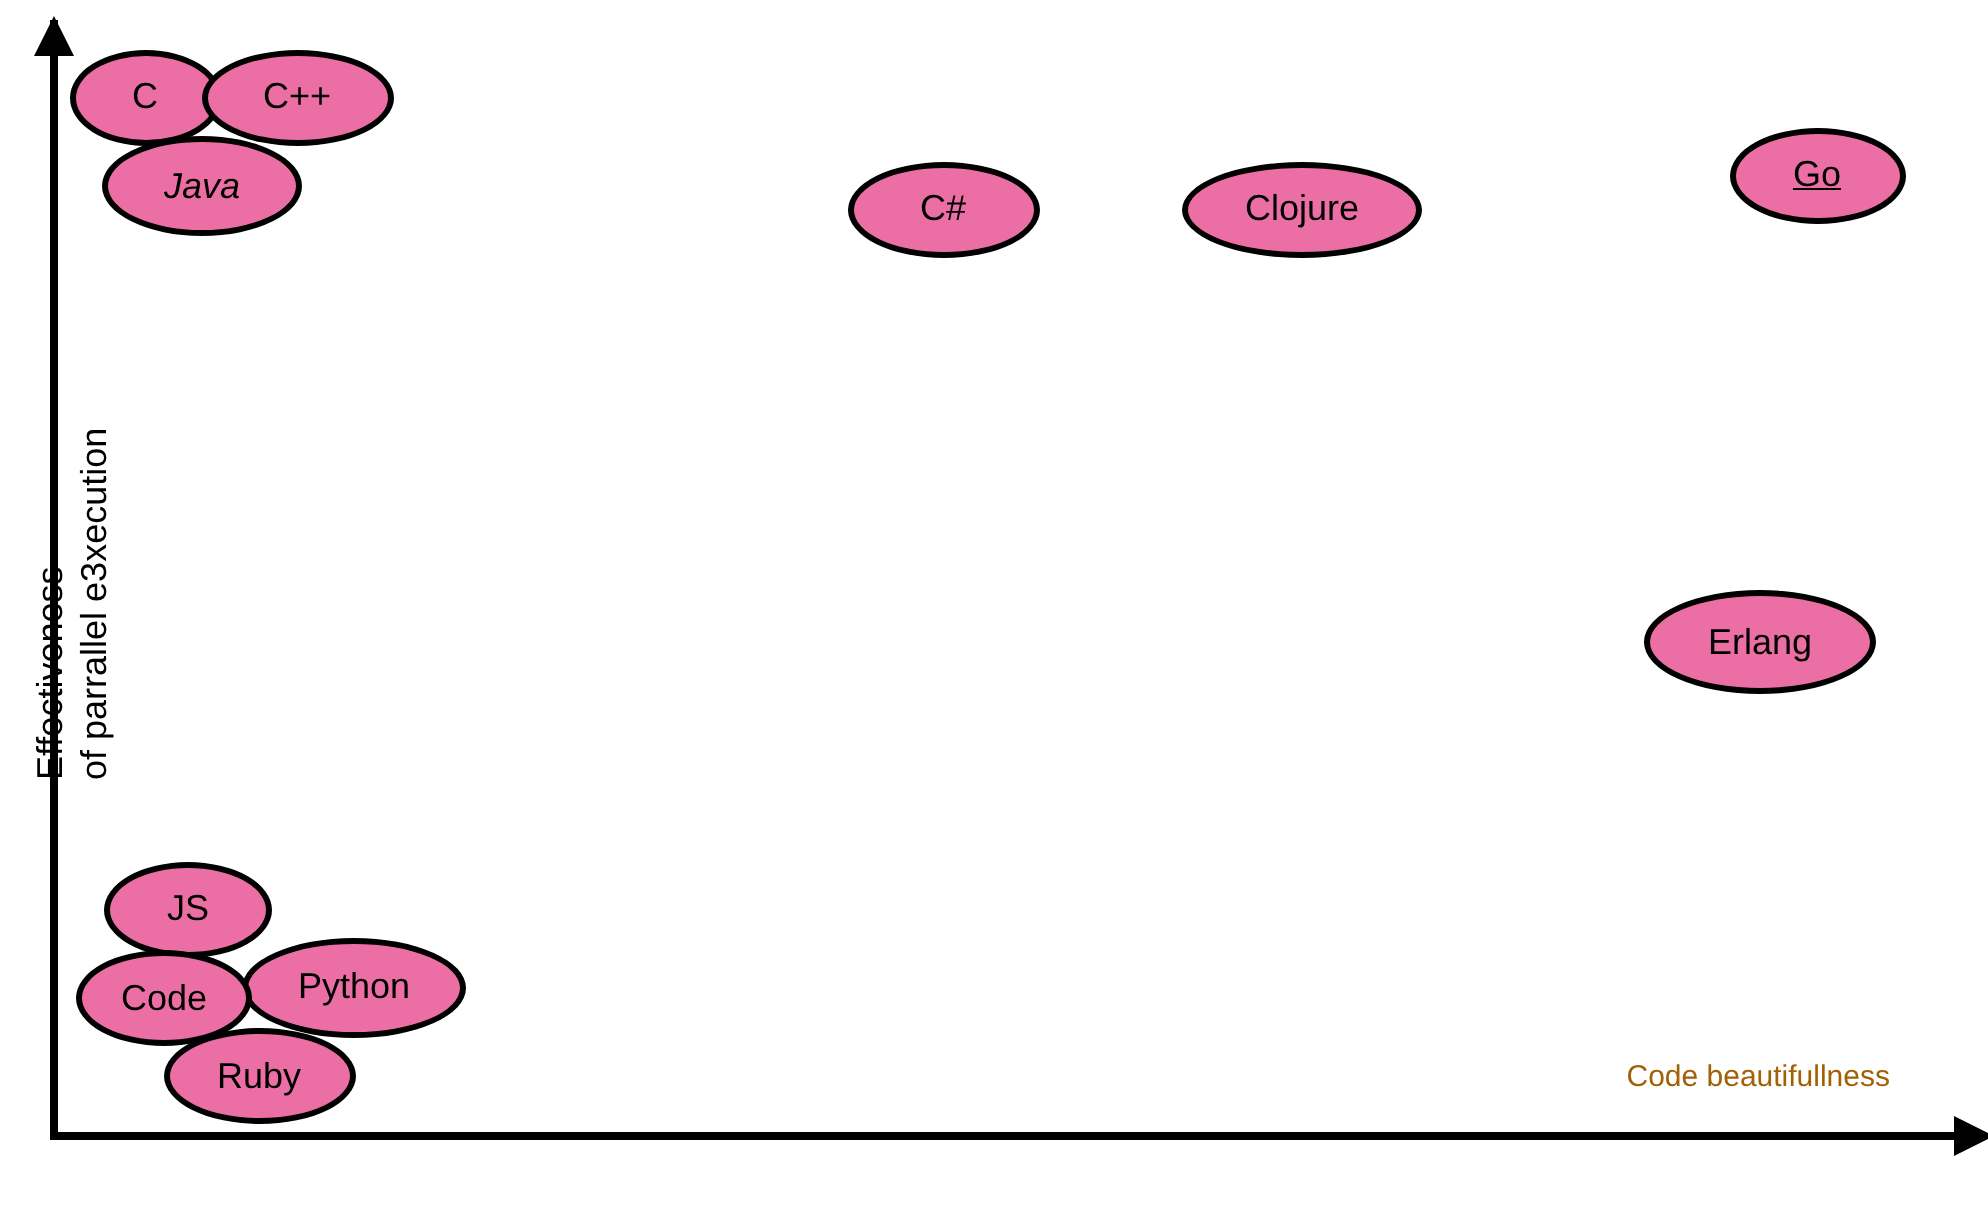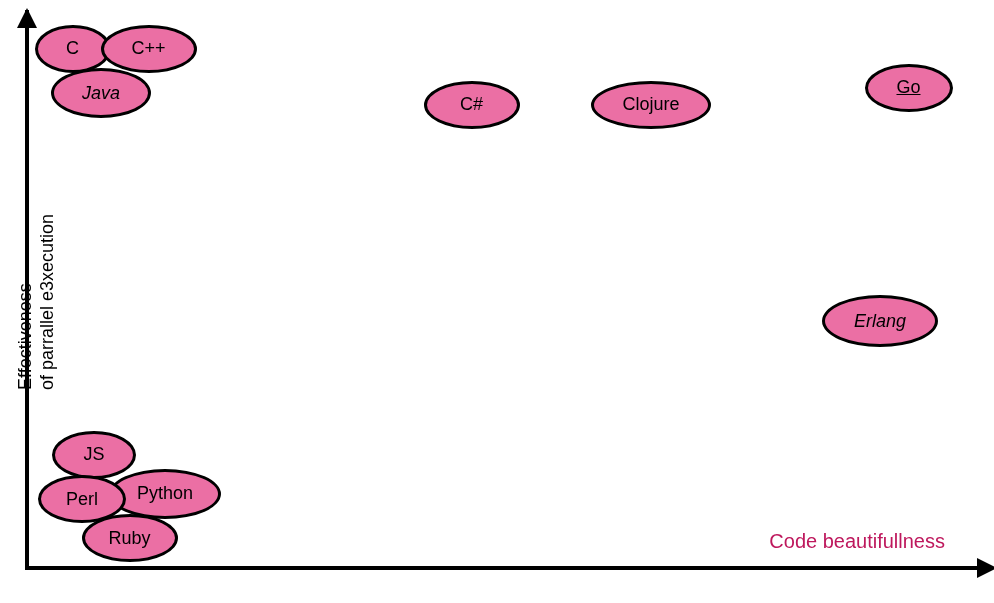--- a/index.html
+++ b/index.html
@@ -61,22 +61,22 @@
       transform-origin: left top;
       font-size: 18px;
       line-height: 1.2;
       color: #000;
       white-space: nowrap;
     }
     .x-label {
       position: absolute;
       right: 40px;
       top: 520px;
-      font-size: 20px;
-      color: #be185d;
+      font-size: 15px;
+      color: #a16207;
     }
     .bubble {
       position: absolute;
       background: #eb6fa4;
       border: 3px solid #000;
       border-radius: 50%;
       display: flex;
       align-items: center;
       justify-content: center;
       font-size: 18px;
@@ -113,29 +113,29 @@
       </div>
       <div class="bubble" style="left: 446.5px; top: 94.52px; width: 96px; height: 48px;">
         <span>C#</span>
       </div>
       <div class="bubble" style="left: 626px; top: 94.52px; width: 120px; height: 48px; align-items: center;">
         <span>Clojure</span>
       </div>
       <div class="bubble" style="left: 883.5px; top: 77.84px; width: 88px; height: 48px; text-decoration: underline;">
         <span>Go</span>
       </div>
-      <div class="bubble" style="left: 855px; top: 311.36px; width: 116px; height: 52px; font-style: italic;">
+      <div class="bubble" style="left: 855px; top: 311.36px; width: 116px; height: 52px;">
         <span>Erlang</span>
       </div>
       <div class="bubble" style="left: 69px; top: 444.8px; width: 84px; height: 48px;">
         <span>JS</span>
       </div>
-      <div class="bubble" style="left: 140px; top: 483.72px; width: 112px; height: 50px; text-align: right;">
+      <div class="bubble" style="left: 152px; top: 483.72px; width: 112px; height: 50px; text-align: right;">
         <span>Python</span>
       </div>
       <div class="bubble" style="left: 57px; top: 489.28px; width: 88px; height: 48px;">
-        <span>Perl</span>
+        <span>Code</span>
       </div>
       <div class="bubble" style="left: 104.5px; top: 528.2px; width: 96px; height: 48px; text-align: right;">
         <span>Ruby</span>
       </div>
     </div>
 </div>
 
 </body></html>

